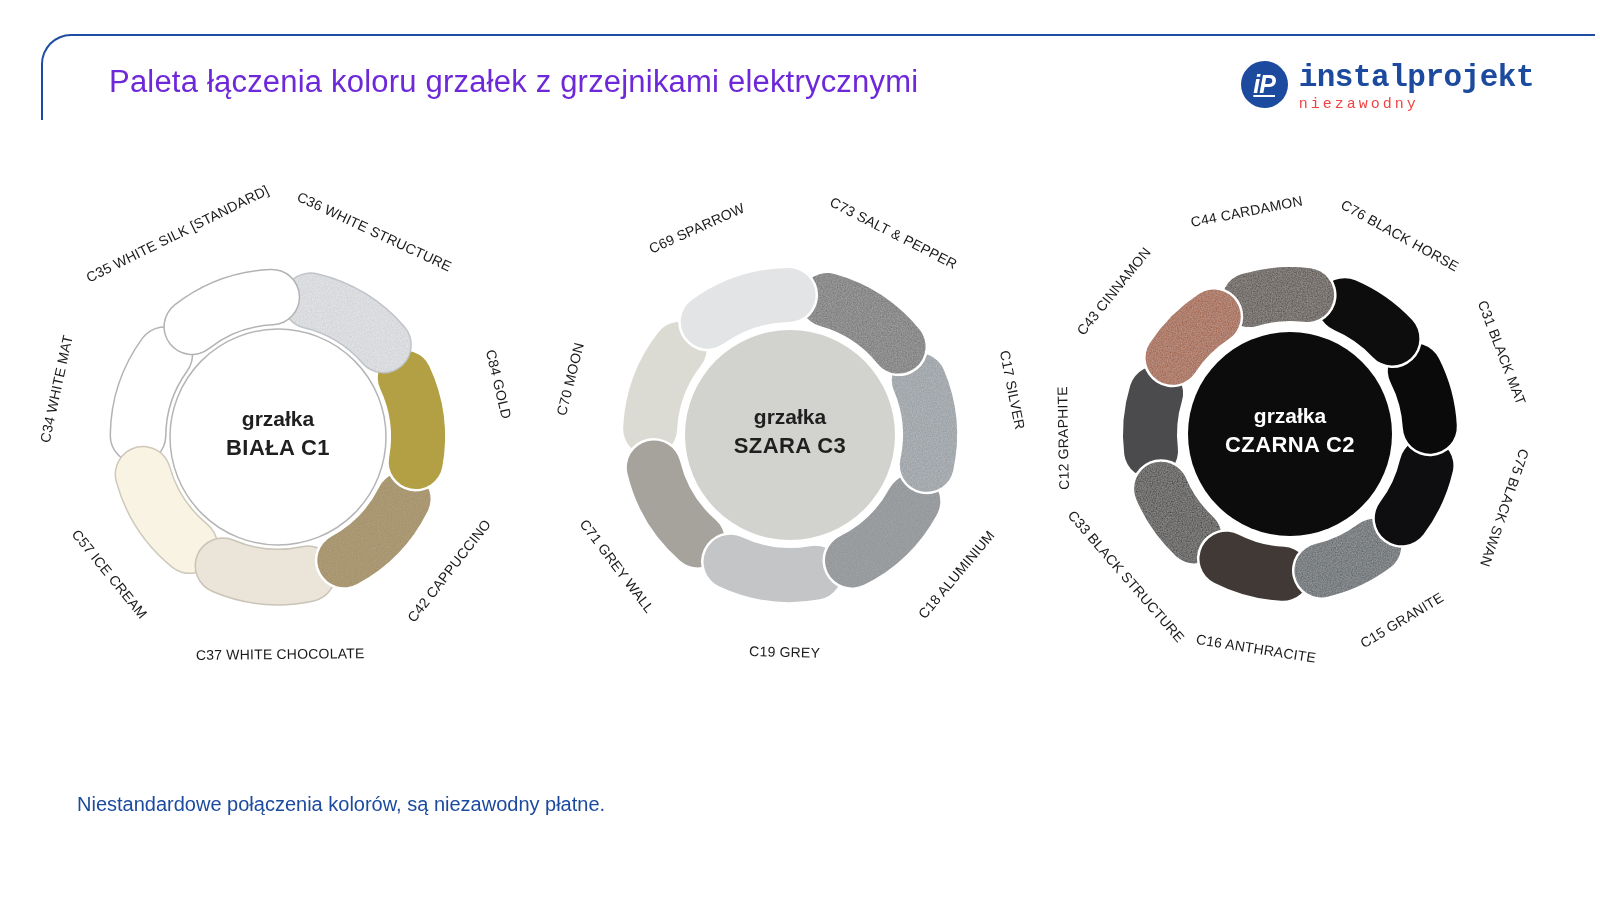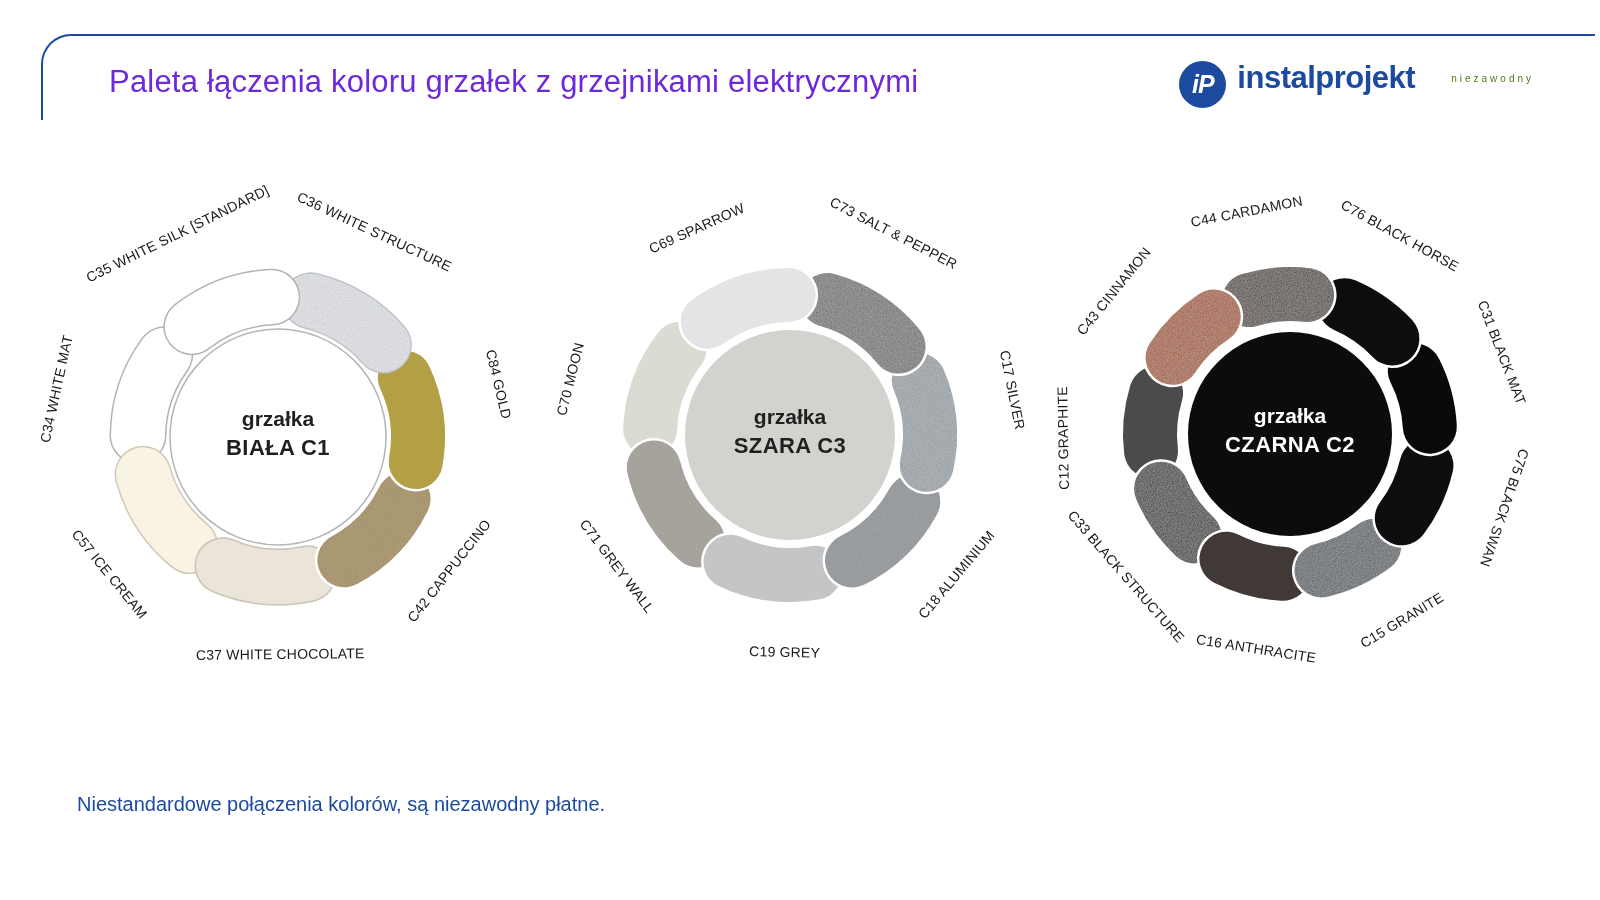--- a/index.html
+++ b/index.html
@@ -14,25 +14,25 @@
   }
   .page-title {
     position:absolute; left:77px; top:64px;
     font-size:31px; font-weight:400; color:#6d28d9;
     white-space:nowrap; letter-spacing:0.2px;margin-left:32px;
   }
   .logo { position:absolute; top:61px; right:66px; display:flex; gap:11px; align-items:flex-start; }
   .logo-mark {
     width:47px; height:47px; border-radius:50%; background:#1b4a9e; color:#ffffff;
     display:flex; align-items:center; justify-content:center;
-    font-size:25px; font-weight:700; font-style:italic; letter-spacing:-1px;
+    font-size:25px; font-weight:700; font-style:italic; letter-spacing:-1px;text-decoration:underline;
   }
-  .logo-right { display:flex; flex-direction:row; align-items:center; }
+  .logo-right { display:flex; flex-direction:column; align-items:flex-start;font-family:Liberation Mono, monospace; }
   .logo-name { font-size:31px; font-weight:700; color:#1b4a9e; letter-spacing:-0.5px; line-height:1.1; white-space:nowrap; }
-  .logo-tagline { font-size:10px; color:#4d7c0f; letter-spacing:3px; margin-top:1px;margin-left:36px; }
+  .logo-tagline { font-size:15px; color:#ef4444; letter-spacing:3px; margin-top:1px; }
   .footnote { position:absolute; left:77px; top:793px; font-size:20px; color:#1b4a9e; white-space:nowrap; }
   #rings-svg { position:absolute; left:0; top:0; }
   #rings-svg text.seg-label { font-family:"Liberation Sans", sans-serif; font-size:14px; fill:#1a1a1a; letter-spacing:0.2px; }
   #rings-svg text.center-l1 { font-family:"Liberation Sans", sans-serif; font-size:21px; font-weight:600; }
   #rings-svg text.center-l2 { font-family:"Liberation Sans", sans-serif; font-size:22px; font-weight:700; letter-spacing:0.4px; }
 </style>
 </head>
 <body>
 
 <div class="frame-line"></div>

